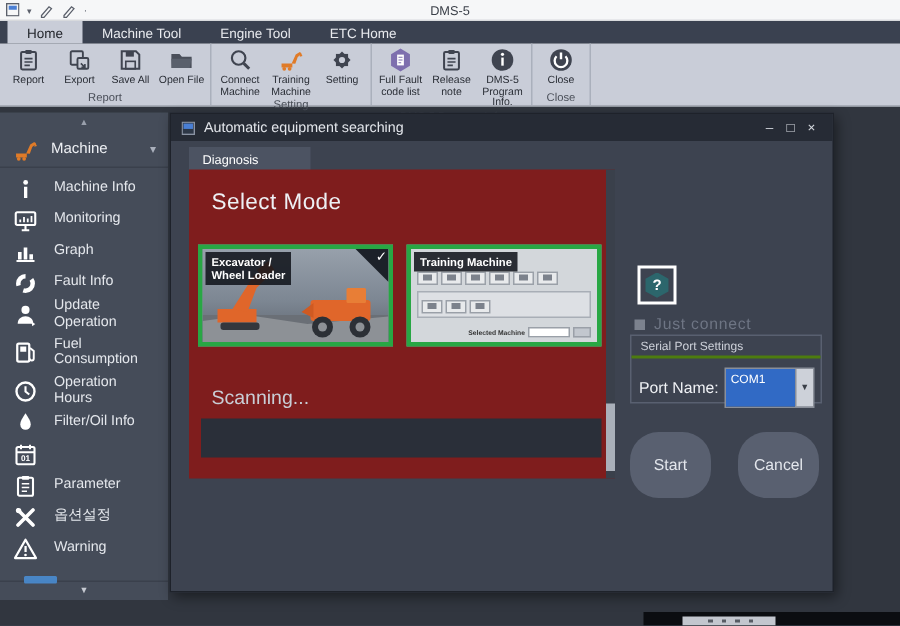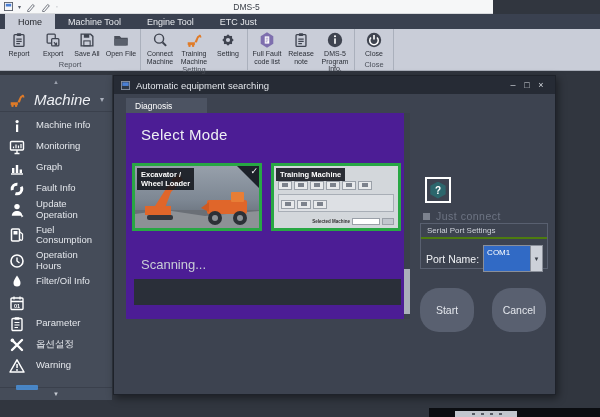--- a/index.html
+++ b/index.html
@@ -1,21 +1,21 @@
 <!DOCTYPE html>
 <html><head>
 <meta charset="utf-8">
 <style>
   * { margin:0; padding:0; box-sizing:border-box; }
   html,body { width:600px; height:417px; overflow:hidden; }
   body { font-family:"Liberation Sans", sans-serif; background:#31363f; position:relative; }
   .abs { position:absolute; }
 
   
-  .titlebar { left:0; top:0; width:493px; height:14px; background:#f6f7f8; border-bottom:1px solid #d8dadd;
+  .titlebar { left:0; top:0; width:600px; height:14px; background:#f6f7f8; border-bottom:1px solid #d8dadd;
               display:flex; align-items:center; padding:0 4px; z-index:1; }
   .qicon { display:inline-flex; align-items:center; margin-right:5px; color:#5a5f6a; }
   .win-title { position:absolute; left:0; right:0; text-align:center; font-size:8.5px; color:#3a3f48; }
 
   
   .tabstrip { left:0; top:14px; width:600px; height:15px; background:#3a4150; display:flex; align-items:stretch; padding-left:5px; z-index:1; }
   .rtab { font-size:9px; color:#e8eaee; display:flex; align-items:center; padding:0 13px; }
   .rtab.active { background:#c9cdd8; color:#22252b; }
 
   
@@ -26,21 +26,21 @@
   .rbtn { width:34px; display:flex; flex-direction:column; align-items:center; padding-top:1px; }
   .rbtn .ric { width:18px; height:18px; }
   .rbtn .rlabel { font-size:7px; line-height:1.08; color:#2a2e36; text-align:center; margin-top:1px; }
   .rgroup-label { font-size:7.5px; color:#4a4f59; text-align:center; height:10px; }
 
   
   .sidebar { left:0; top:75px; width:112px; height:325px; background:#454c59; display:flex; flex-direction:column; }
   .sb-scroll { height:13px; display:flex; align-items:center; justify-content:center; color:#9aa0ac; font-size:6px; }
   .sb-header { height:24px; display:flex; align-items:center; padding:0 8px; border-bottom:1px solid #3a404c; }
   .sb-header .hic { width:18px; height:18px; margin-right:8px; }
-  .sb-header .hlabel { flex:1; font-size:15px; color:#eef0f4;font-style:italic; }
+  .sb-header .hlabel { flex:1; font-size:10px; color:#eef0f4; }
   .sb-header .hcaret { font-size:8px; color:#aab0bc; }
   .sb-items { flex:1; display:flex; flex-direction:column; padding-top:3px; }
   .sb-item { display:flex; align-items:center; height:21px; padding-left:9px; }
   .sb-item.tall { height:30px; }
   .sb-item .sic { width:16px; height:16px; flex:0 0 16px; margin-right:11px; }
   .sb-item .slabel { font-size:9.5px; color:#e4e7ec; line-height:1.1; width:62px; }
   .sb-partial { height:8px; padding-left:16px; }
   .sb-partial .blue-bit { display:inline-block; width:22px; height:5px; background:#4a90d9; opacity:.85; border-radius:1px; }
   .sb-footer { height:13px; border-top:1px solid #3a404c; display:flex; align-items:center; justify-content:center;
                color:#c6cad2; font-size:6px; }
@@ -49,21 +49,21 @@
   .dialog { left:113px; top:75px; width:443px; height:320px; background:#3d4350; border:1px solid #1e222a;
             box-shadow:2px 3px 8px rgba(0,0,0,.45); z-index:2; }
   .dlg-titlebar { position:absolute; left:0; top:0; right:0; height:18px; background:#262b35; display:flex; align-items:center; padding:0 7px; }
   .dlg-titlebar .dic { width:9px; height:9px; margin-right:6px; }
   .dlg-title { font-size:9.5px; color:#e2e5ea; flex:1; }
   .dlg-ctl { color:#d4d8de; font-size:9px; width:14px; text-align:center; line-height:18px; }
   .dlg-tabs { position:absolute; left:12px; top:22px; display:flex; gap:2px;flex-direction:column; }
   .dtab { font-size:8.5px; padding:3px 9px; }
   .dtab.active { background:#4c5362; color:#fff; }
   .dtab.inactive { background:#343a46; color:#b2b8c4; }
-  .inner-panel { position:absolute; left:12px; top:37px; width:284px; height:206px; background:#4c1d95; }
+  .inner-panel { position:absolute; left:12px; top:37px; width:284px; height:206px; background:#7f1d1d; }
   .select-mode { position:absolute; left:15px; top:13px; font-size:15px; font-weight:300; color:#eef0f4; letter-spacing:.3px; }
   .cards { position:absolute; left:6px; top:50px; display:flex; gap:9px; }
   .mode-card { width:130px; height:68px; border:3px solid #28a744; position:relative; overflow:hidden; background:#88919e; }
   .card-photo { position:absolute; inset:0; background:linear-gradient(180deg,#97a0ab 0%,#7d8793 55%,#5d646e 100%); }
   .card-label { position:absolute; left:2px; top:2px; background:rgba(18,22,29,.88); color:#fff; font-size:7.5px;
                 font-weight:bold; padding:2px 4px; line-height:1.2; }
   .card-check-corner { position:absolute; right:0; top:0; width:0; height:0;
                        border-left:22px solid transparent; border-top:22px solid #1c2129; }
   .card-check { position:absolute; right:1px; top:0px; color:#fff; font-size:9px; }
   .card2-body { position:absolute; inset:0; background:#d3d7db; }
@@ -128,21 +128,21 @@
       </svg>
   </span>
   <span class="qicon" style="font-size:6px;">⋅</span>
   <span class="win-title">DMS-5</span>
 </div>
 
 <div class="abs tabstrip">
   <span class="rtab active">Home</span>
   <span class="rtab">Machine Tool</span>
   <span class="rtab">Engine Tool</span>
-  <span class="rtab">ETC Just</span>
+  <span class="rtab">ETC Home</span>
 </div>
 
 <div class="abs ribbon">
 
   <div class="rgroup">
     <div class="rbtns">
       <div class="rbtn">
         <svg class="ric" viewBox="0 0 20 20">
             <rect x="4.5" y="4" width="11" height="13" rx="1" fill="none" stroke="#3f4450" stroke-width="1.5"></rect>
             <rect x="7.5" y="2.5" width="5" height="3" rx="1" fill="#3f4450"></rect>

